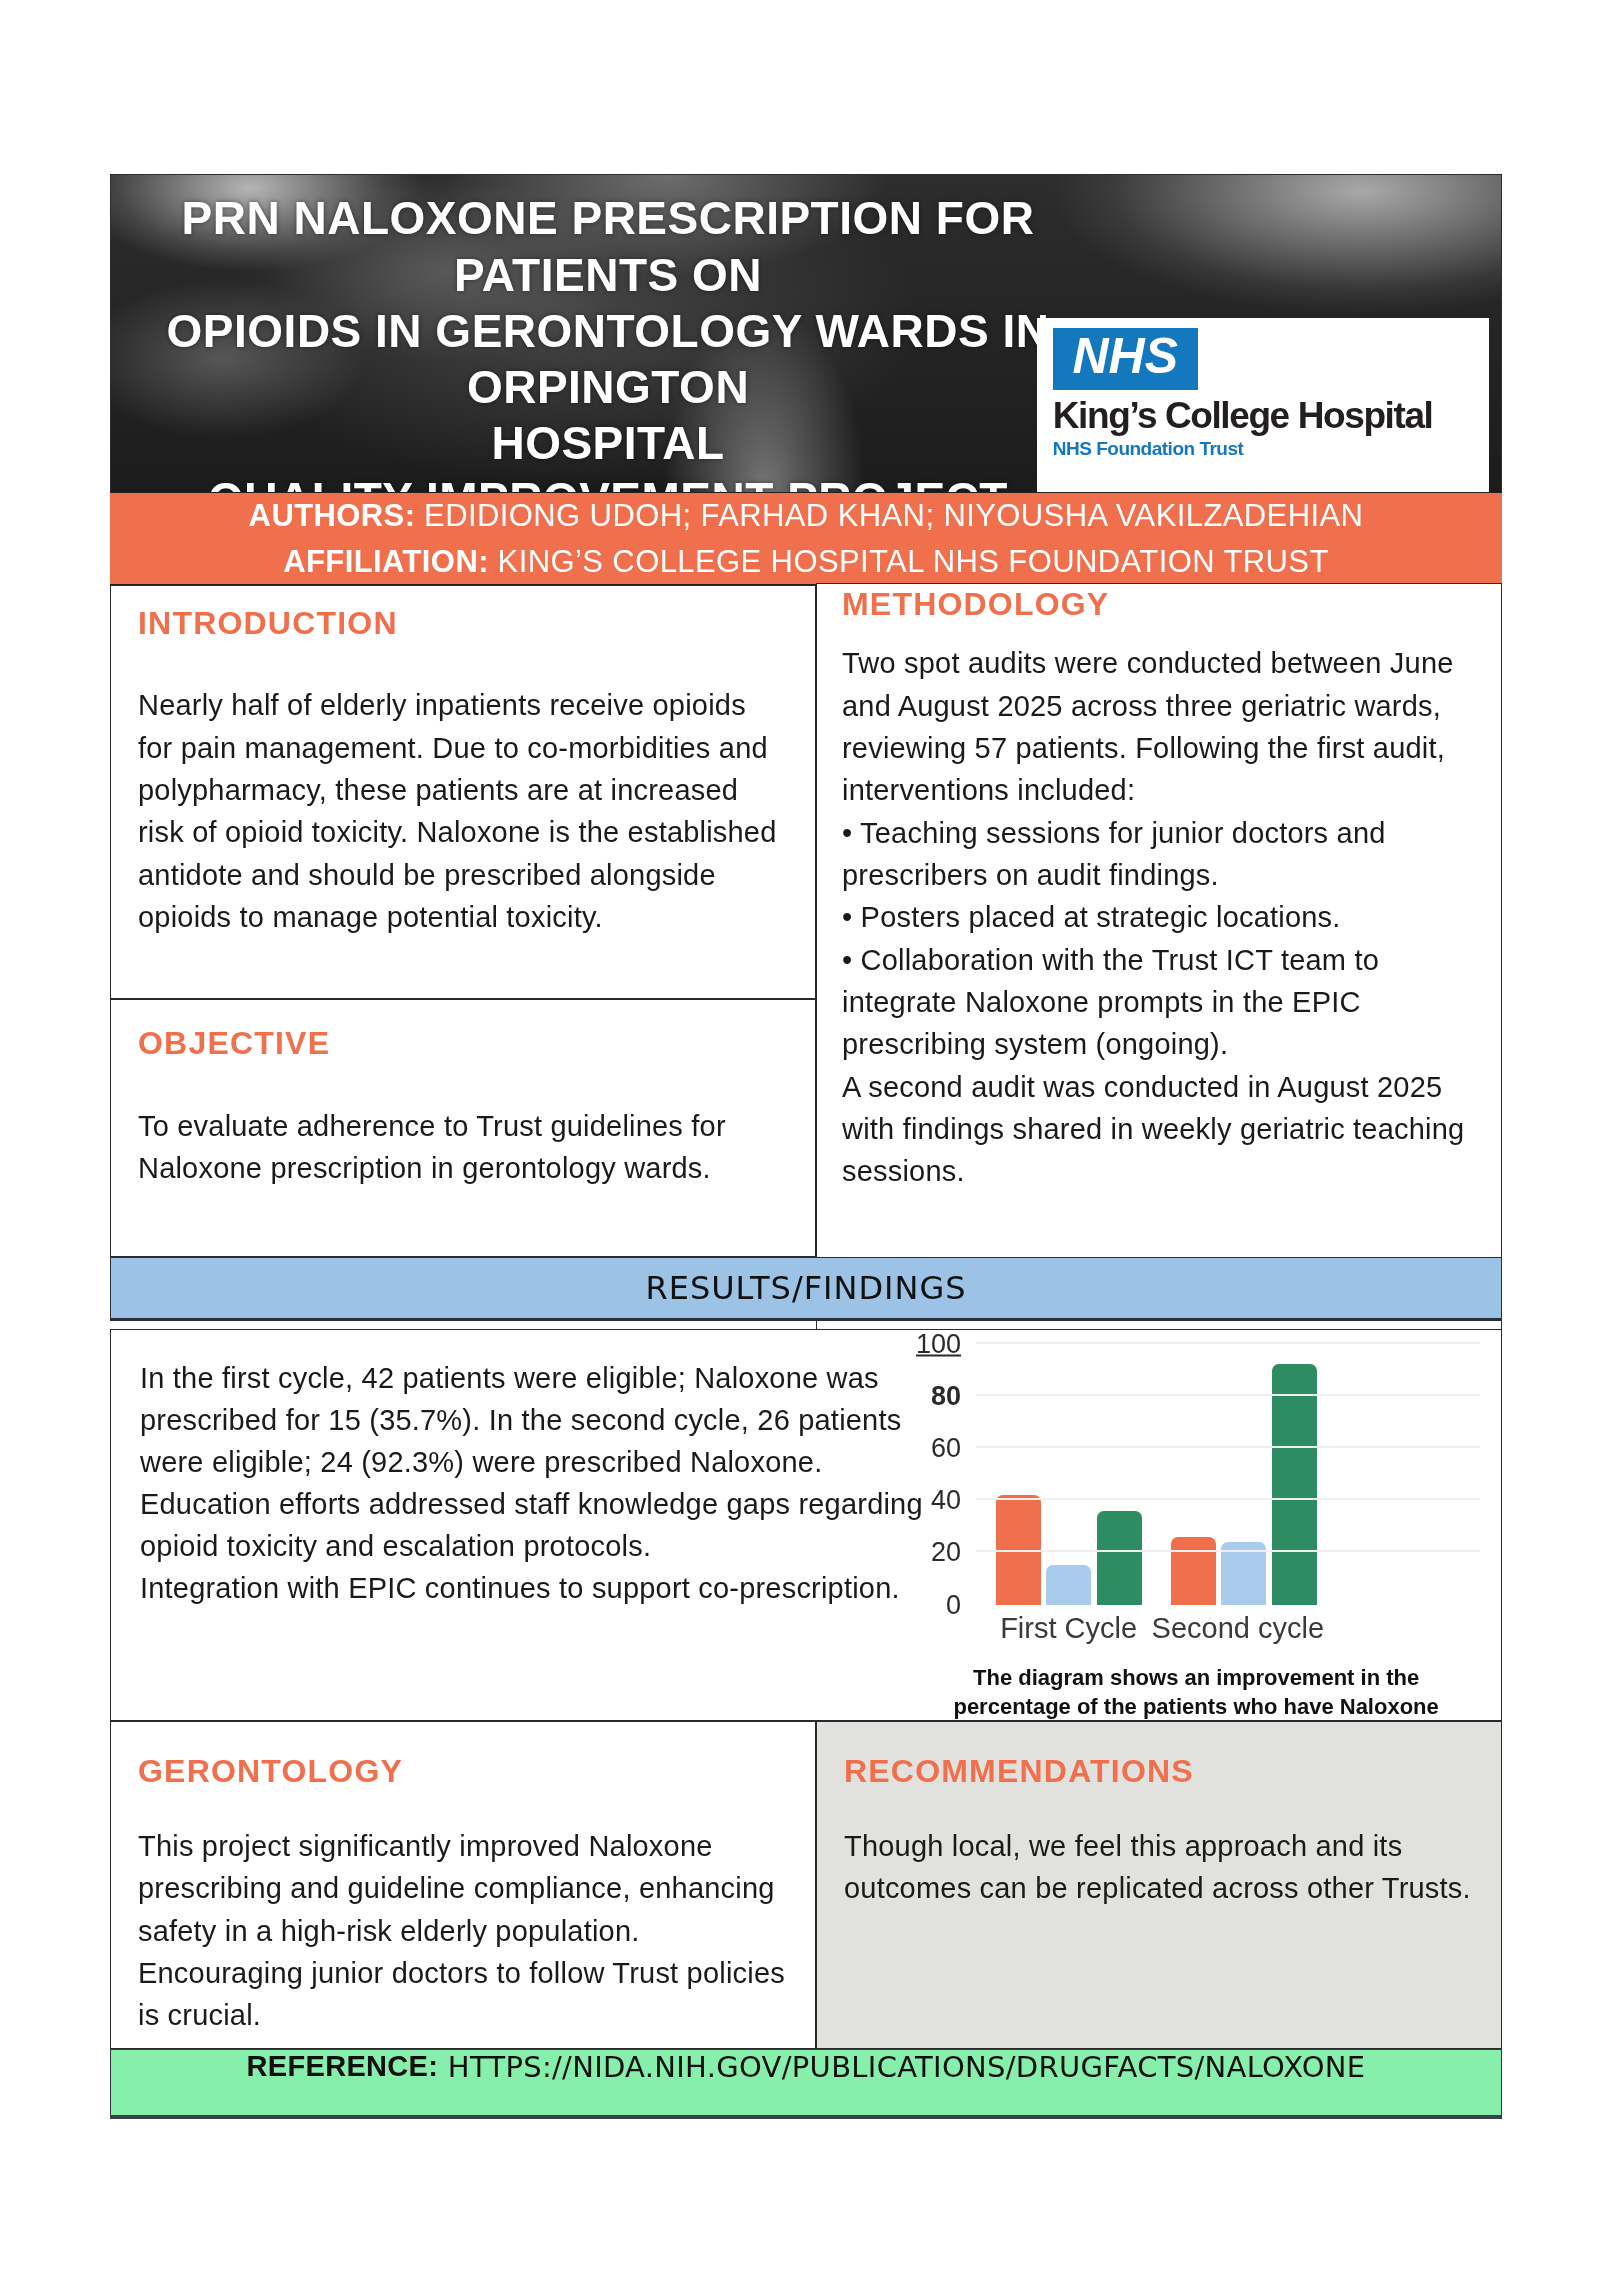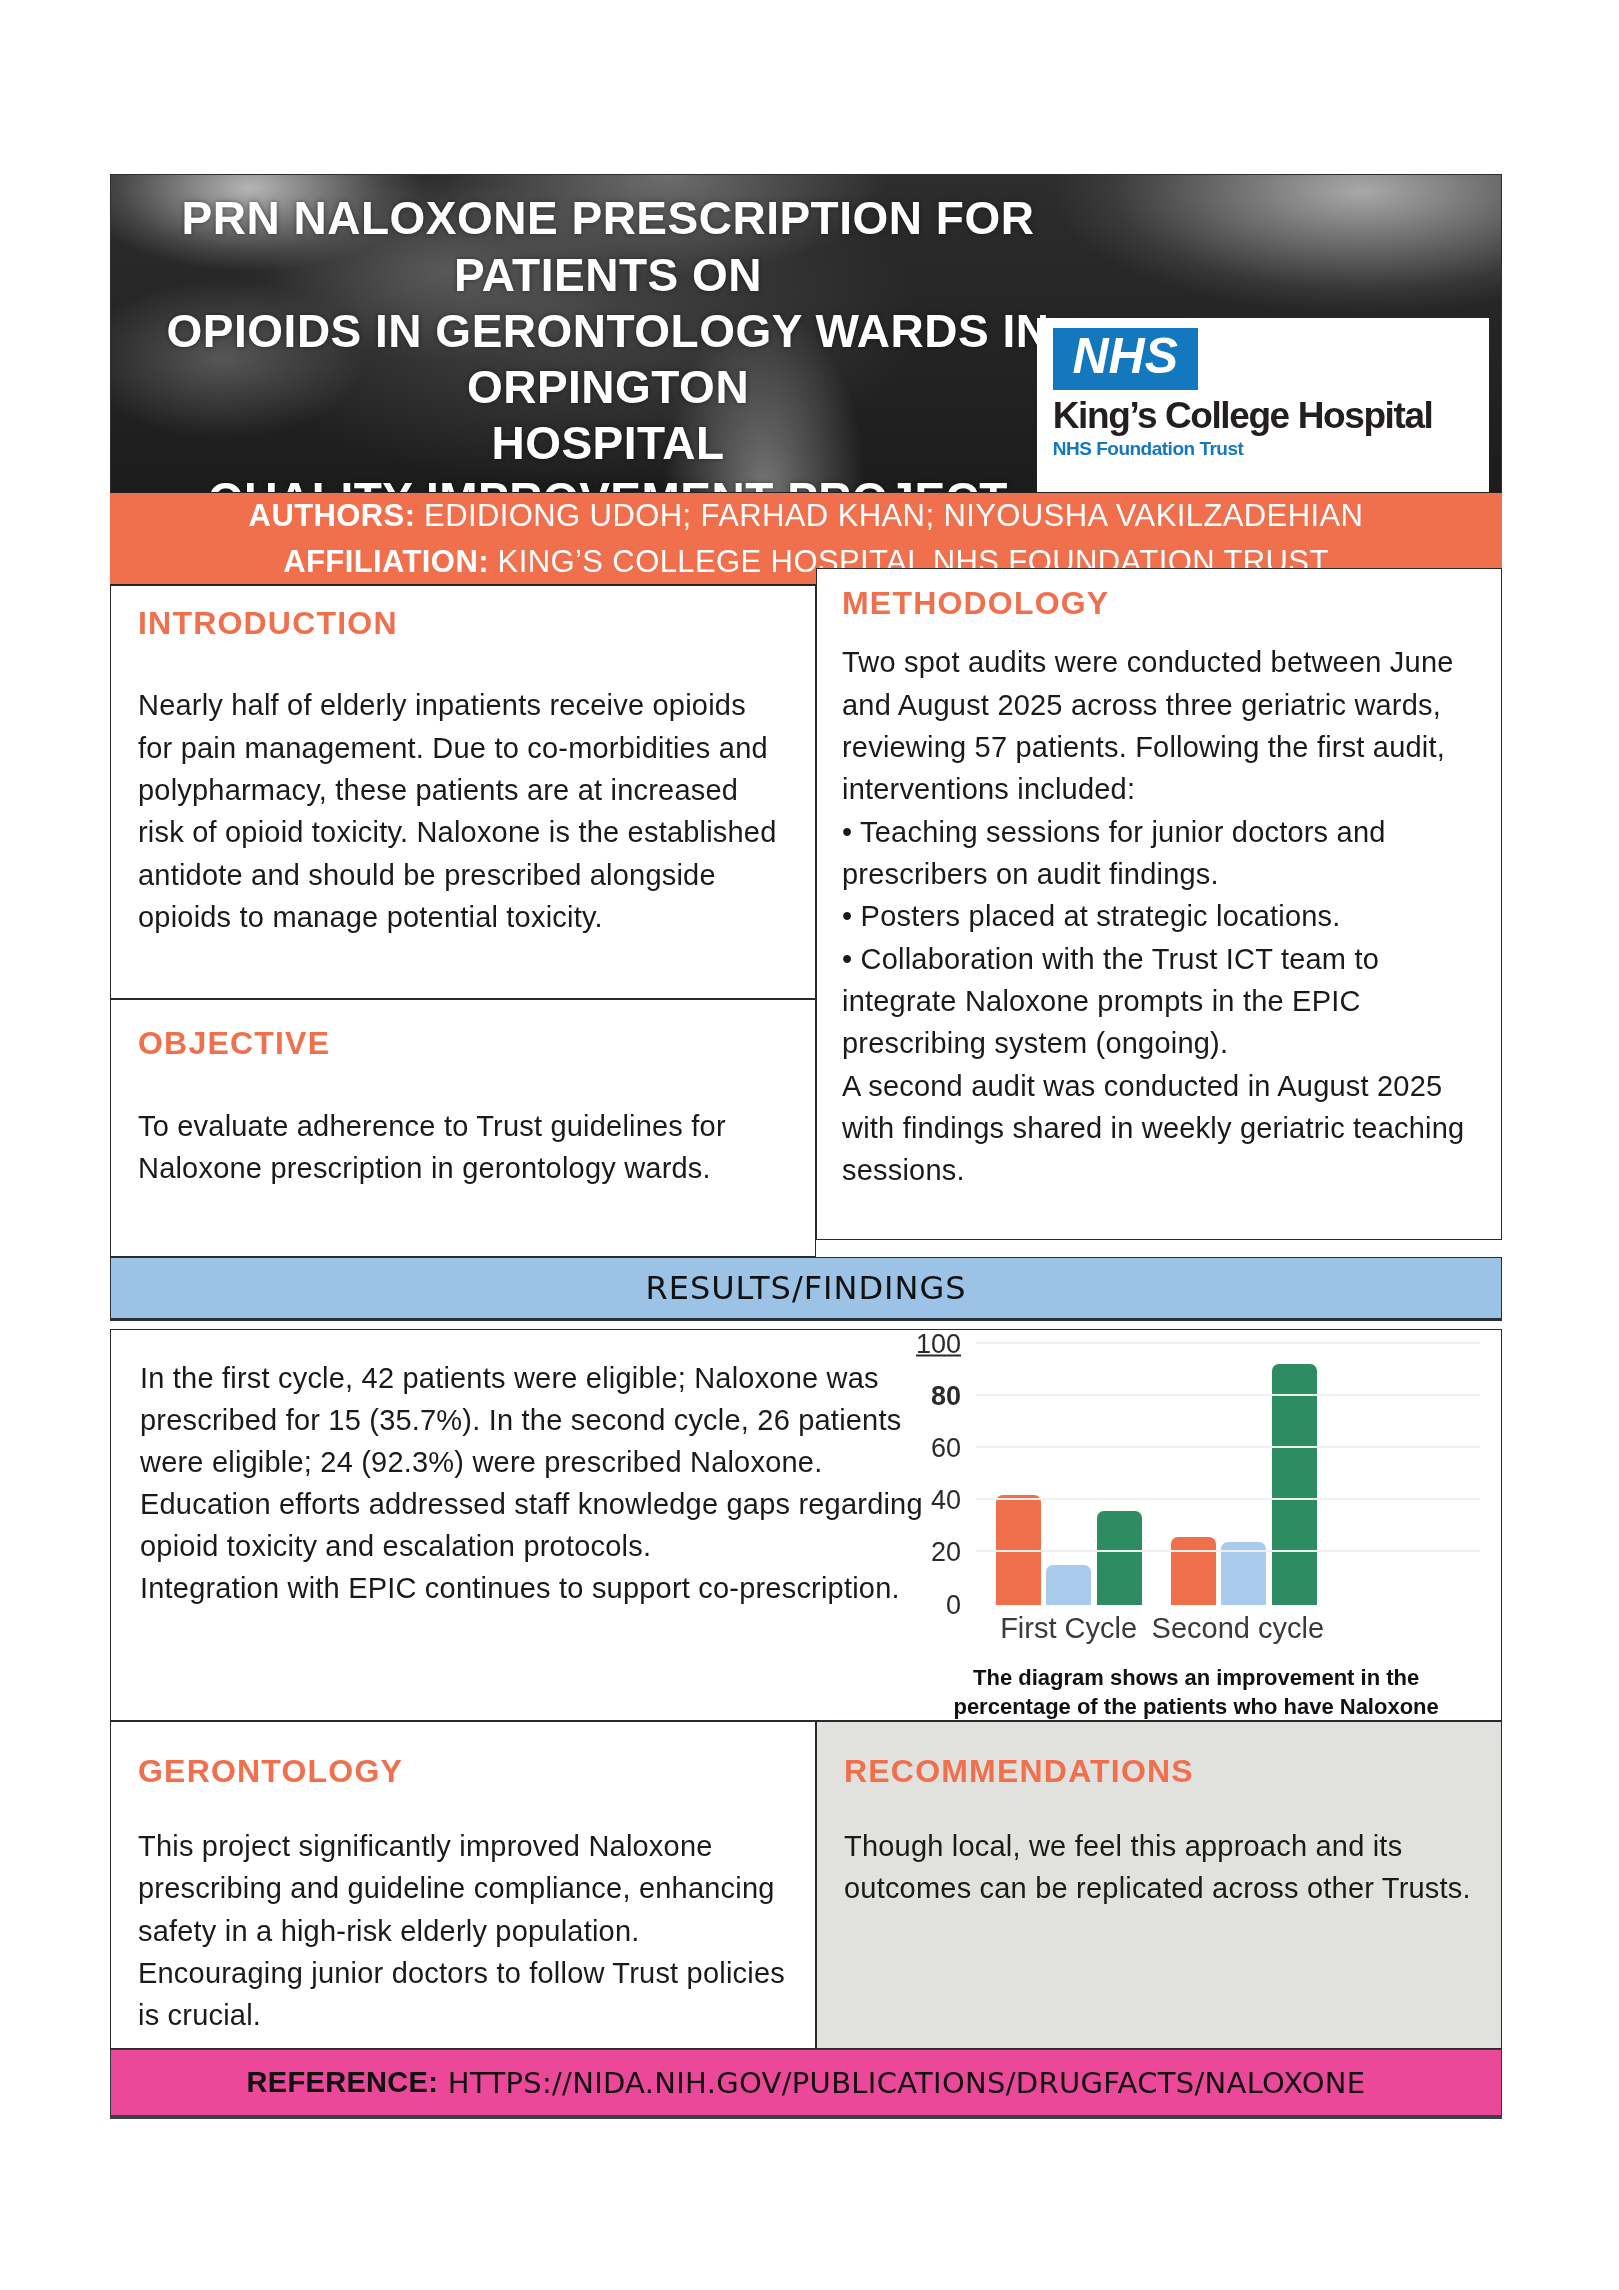--- a/index.html
+++ b/index.html
@@ -45,21 +45,21 @@
     background:#F0704E; border-top:1.9px solid #222; border-bottom:1.9px solid #222;
     color:#ffffff; text-align:center; font-size:31px; line-height:1.48;
     display:flex; flex-direction:column; justify-content:center; letter-spacing:0.4px;
   }
   .authors-bar b { font-weight:700; margin-right:8.7px; }
 
   
   .box { position:absolute; background:#ffffff; border:1.9px solid #2a2a2a; }
   .box-intro       { left:110px; top:585px;  width:706px; height:414px; padding:19.3px 27px; }
   .box-objective   { left:110px; top:999px; width:706px; height:258px; padding:25px 27px; }
-  .box-methodology { left:816px; top:568px;  width:686px; height:672px; padding:16px 25px; }
+  .box-methodology { left:816px; top:583px;  width:686px; height:864px; padding:2px 25px; }
   .sec-heading { color:#F0704E; font-weight:700; font-size:32px; letter-spacing:1.2px; }
   .box-intro .sec-heading { margin-bottom:42px; }
   .box-objective .sec-heading { margin-bottom:43px; }
   .box-methodology .sec-heading { margin-bottom:19.3px; }
   .body-text { font-size:29px; line-height:1.46; color:#1a1a1a; letter-spacing:0.2px; }
   .body-text div { margin:0; }
 
   
   .results-bar {
     position:absolute; left:110px; top:1257px; width:1392px; height:64px;
@@ -88,22 +88,22 @@
     font-weight:700; font-size:22px; line-height:1.32; color:#111; }
 
   
   .box-conclusion      { left:110px; top:1721px; width:706px; height:328px; padding:31px 27px; }
   .box-recommendations { left:816px; top:1721px; width:686px; height:328px; padding:31px 27px; background:#E1E2DD; }
   .box-conclusion .sec-heading, .box-recommendations .sec-heading { margin-bottom:35px; }
 
   
   .reference-bar {
     position:absolute; left:110px; top:2049px; width:1392px; height:70px;
-    background:#ec4899; border:1.9px solid #2e3944; border-bottom:4.8px solid #3a4149;
-    display:flex; align-items:center; justify-content:center;
+    background:#86efac; border:1.9px solid #2e3944; border-bottom:4.8px solid #3a4149;
+    display:flex; align-items:flex-start; justify-content:center;
     font-size:29px; color:#101010; letter-spacing:0.3px; font-family:"DejaVu Sans", sans-serif;
   }
   .reference-bar b { font-weight:700; margin-right:9.7px; font-family:"Liberation Sans", sans-serif; }
 </style>
 </head>
 <body>
 
 <div class="page">
 
   <div class="header">

